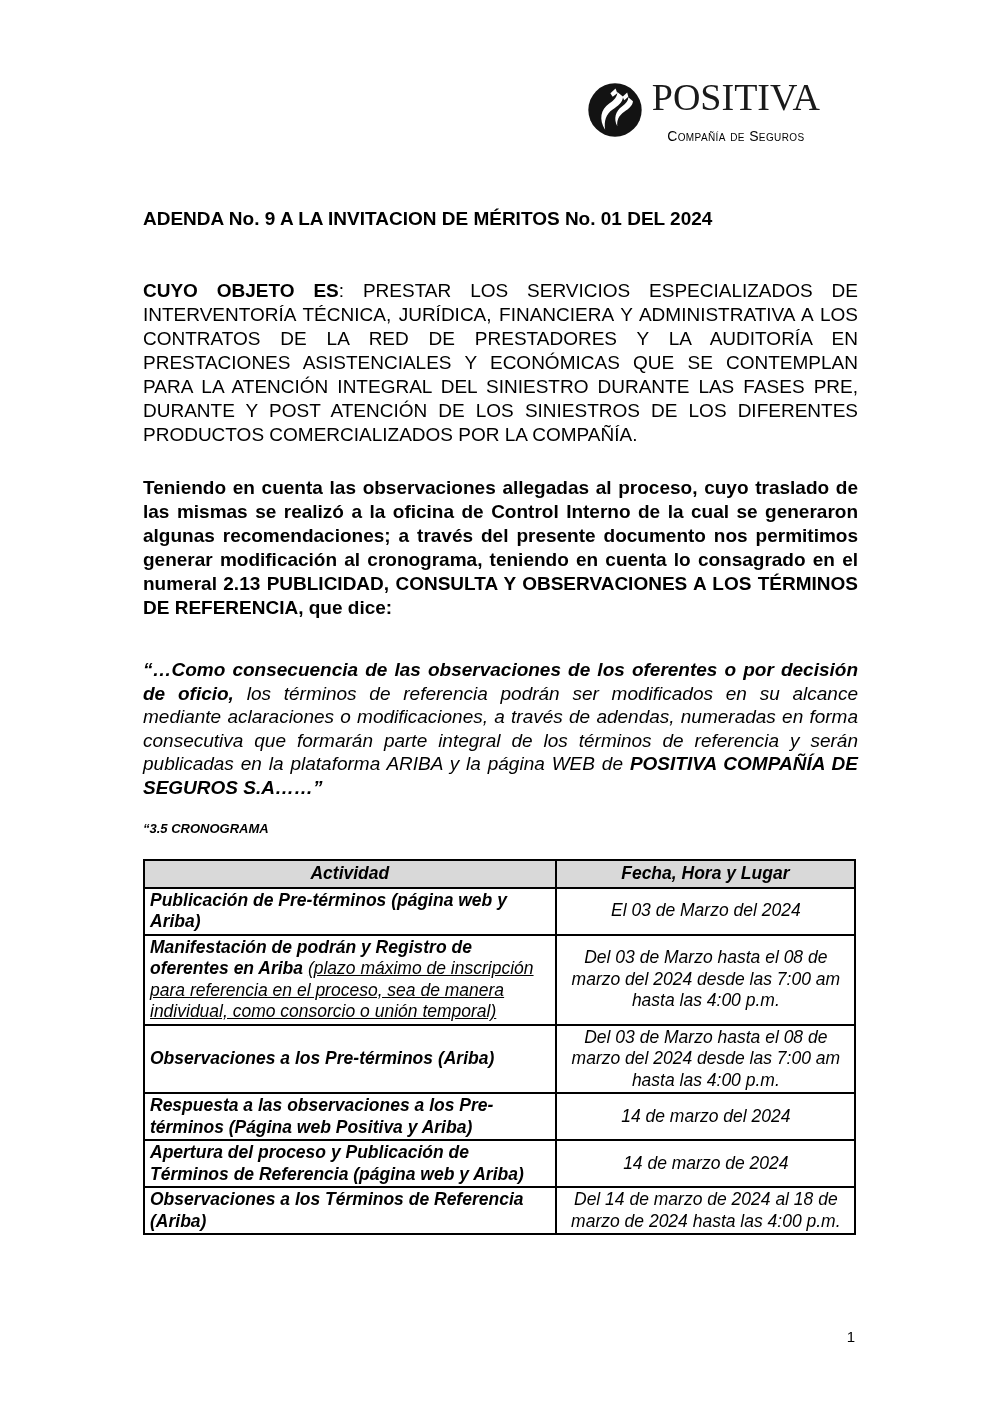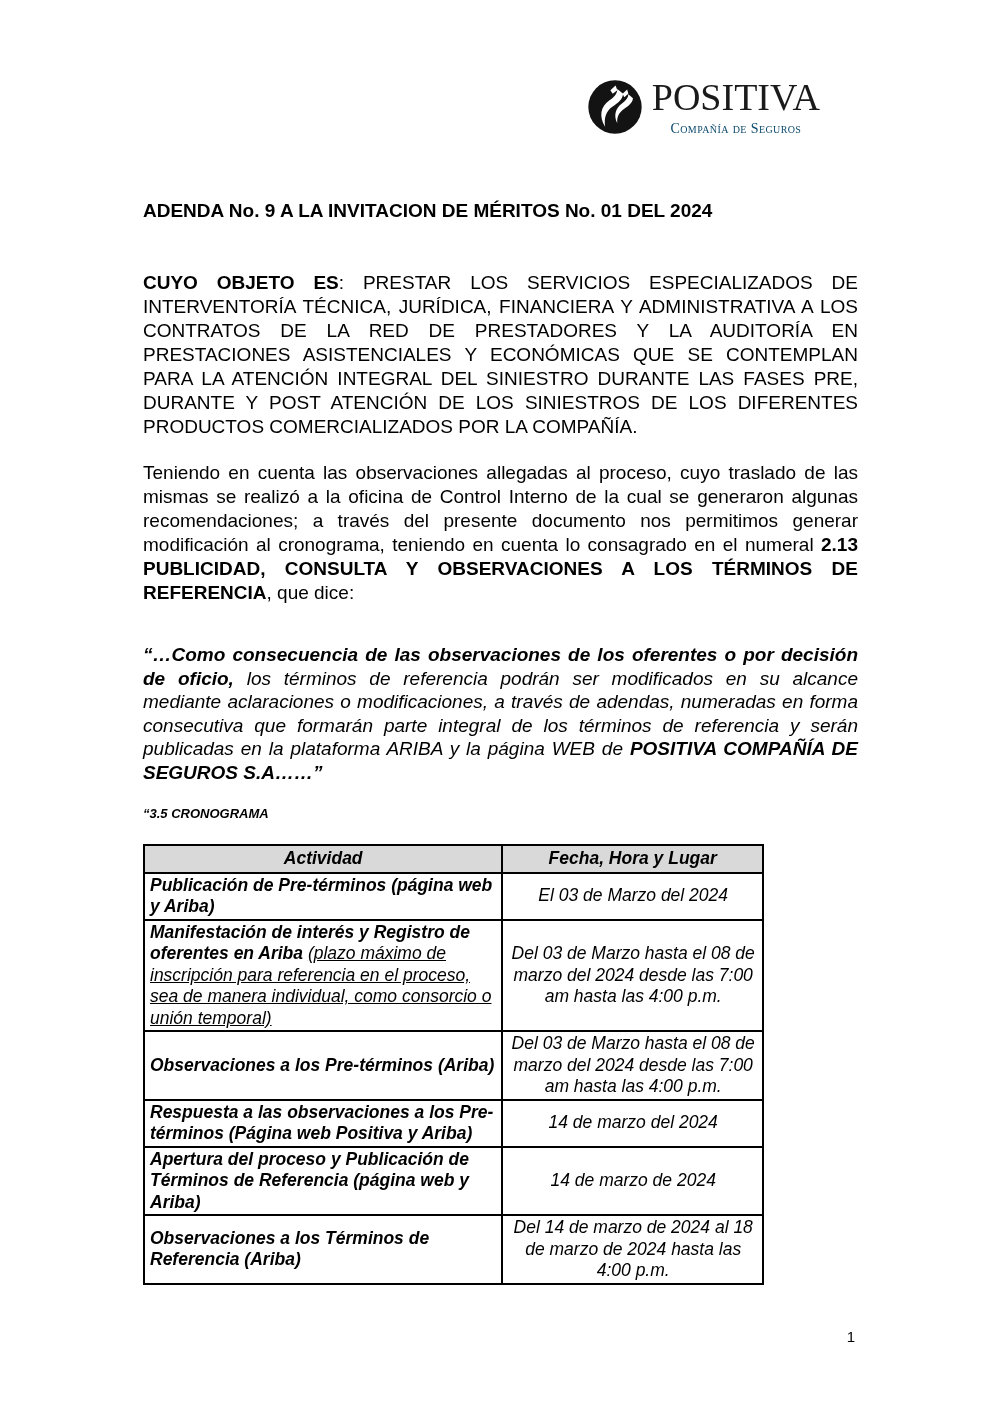--- a/index.html
+++ b/index.html
@@ -15,70 +15,70 @@
     padding: 0 142px 0 143px;
     overflow: hidden;
   }
   
   .logo-row {
     display: flex;
     justify-content: flex-end;
     padding-top: 75px;
     padding-right: 38px;
   }
-  .logo { display: flex; align-items: flex-end; gap: 8px; }
+  .logo { display: flex; align-items: center; gap: 8px; }
   .logo-icon { width: 58px; height: 58px; flex: 0 0 auto; }
   .logo-text { display: flex; flex-direction: column; align-items: center; padding-top: 3px; }
   .logo-name {
     font-family: "Liberation Serif", serif;
     font-size: 38px;
     line-height: 38px;
     letter-spacing: 0px;
     color: #1a1a1a;
     white-space: nowrap;
   }
   .logo-tagline {
-    font-family: Liberation Serif, serif;
+    font-family: Liberation Sans, sans-serif;
     font-variant: small-caps;
     font-size: 14px;
     line-height: 15px;
     letter-spacing: 0.4px;
-    color: #0c4a6e;
-    margin-top: 5px;
+    color: #000000;
+    margin-top: 13px;
     white-space: nowrap;
   }
   
   .doc-title {
     margin: 64px 0 0 0;
     font-size: 19px;
     font-weight: bold;
     line-height: 22px;
   }
   .para {
     margin: 0;
     font-size: 19px;
     line-height: 24px;
     text-align: justify;
   }
   .para.p-objeto  { margin-top: 49px; }
-  .para.p-context { margin-top: 22px; }
+  .para.p-context { margin-top: 29px; font-weight: bold; }
   .para.p-quote   { margin-top: 38px; font-style: italic; line-height: 23.5px; }
   .para.p-quote b { font-weight: bold; }
   .para.p-intro   { margin-top: 42px; text-align: left; }
   .crono-heading {
     margin: 19px 0 0 0;
     font-size: 13px;
     line-height: 22px;
     font-weight: bold;
     font-style: italic;
   }
   
   table.crono {
     margin-top: 19px;
-    width: 621px;
+    width: 713px;
     border-collapse: collapse;
     table-layout: fixed;
   }
   table.crono, table.crono th, table.crono td { border: 2px solid #000; }
   table.crono th {
     background: #d9d9d9;
     font-weight: bold;
     font-style: italic;
     font-size: 17.5px;
     line-height: 21.5px;
@@ -147,21 +147,21 @@
         <th>Actividad</th>
         <th>Fecha, Hora y Lugar</th>
       </tr>
     </thead>
     <tbody>
         <tr>
           <td class="activity"><span class="act-main">Publicación de Pre-términos (página web y Ariba)</span></td>
           <td class="datecell">El 03 de Marzo del 2024</td>
         </tr>
         <tr>
-          <td class="activity"><span class="act-main">Manifestación de interés y Registro de oferentes en Ariba</span> <span class="act-note">(plazo máximo de inscripción para referencia en el proceso, sea de manera individual, como consorcio o unión temporal)</span></td>
+          <td class="activity"><span class="act-main">Manifestación de podrán y Registro de oferentes en Ariba</span> <span class="act-note">(plazo máximo de inscripción para referencia en el proceso, sea de manera individual, como consorcio o unión temporal)</span></td>
           <td class="datecell">Del 03 de Marzo hasta el 08 de marzo del 2024 desde las 7:00 am hasta las 4:00 p.m.</td>
         </tr>
         <tr>
           <td class="activity"><span class="act-main">Observaciones a los Pre-términos (Ariba)</span></td>
           <td class="datecell">Del 03 de Marzo hasta el 08 de marzo del 2024 desde las 7:00 am hasta las 4:00 p.m.</td>
         </tr>
         <tr>
           <td class="activity"><span class="act-main">Respuesta a las observaciones a los Pre-términos (Página web Positiva y Ariba)</span></td>
           <td class="datecell">14 de marzo del 2024</td>
         </tr>

